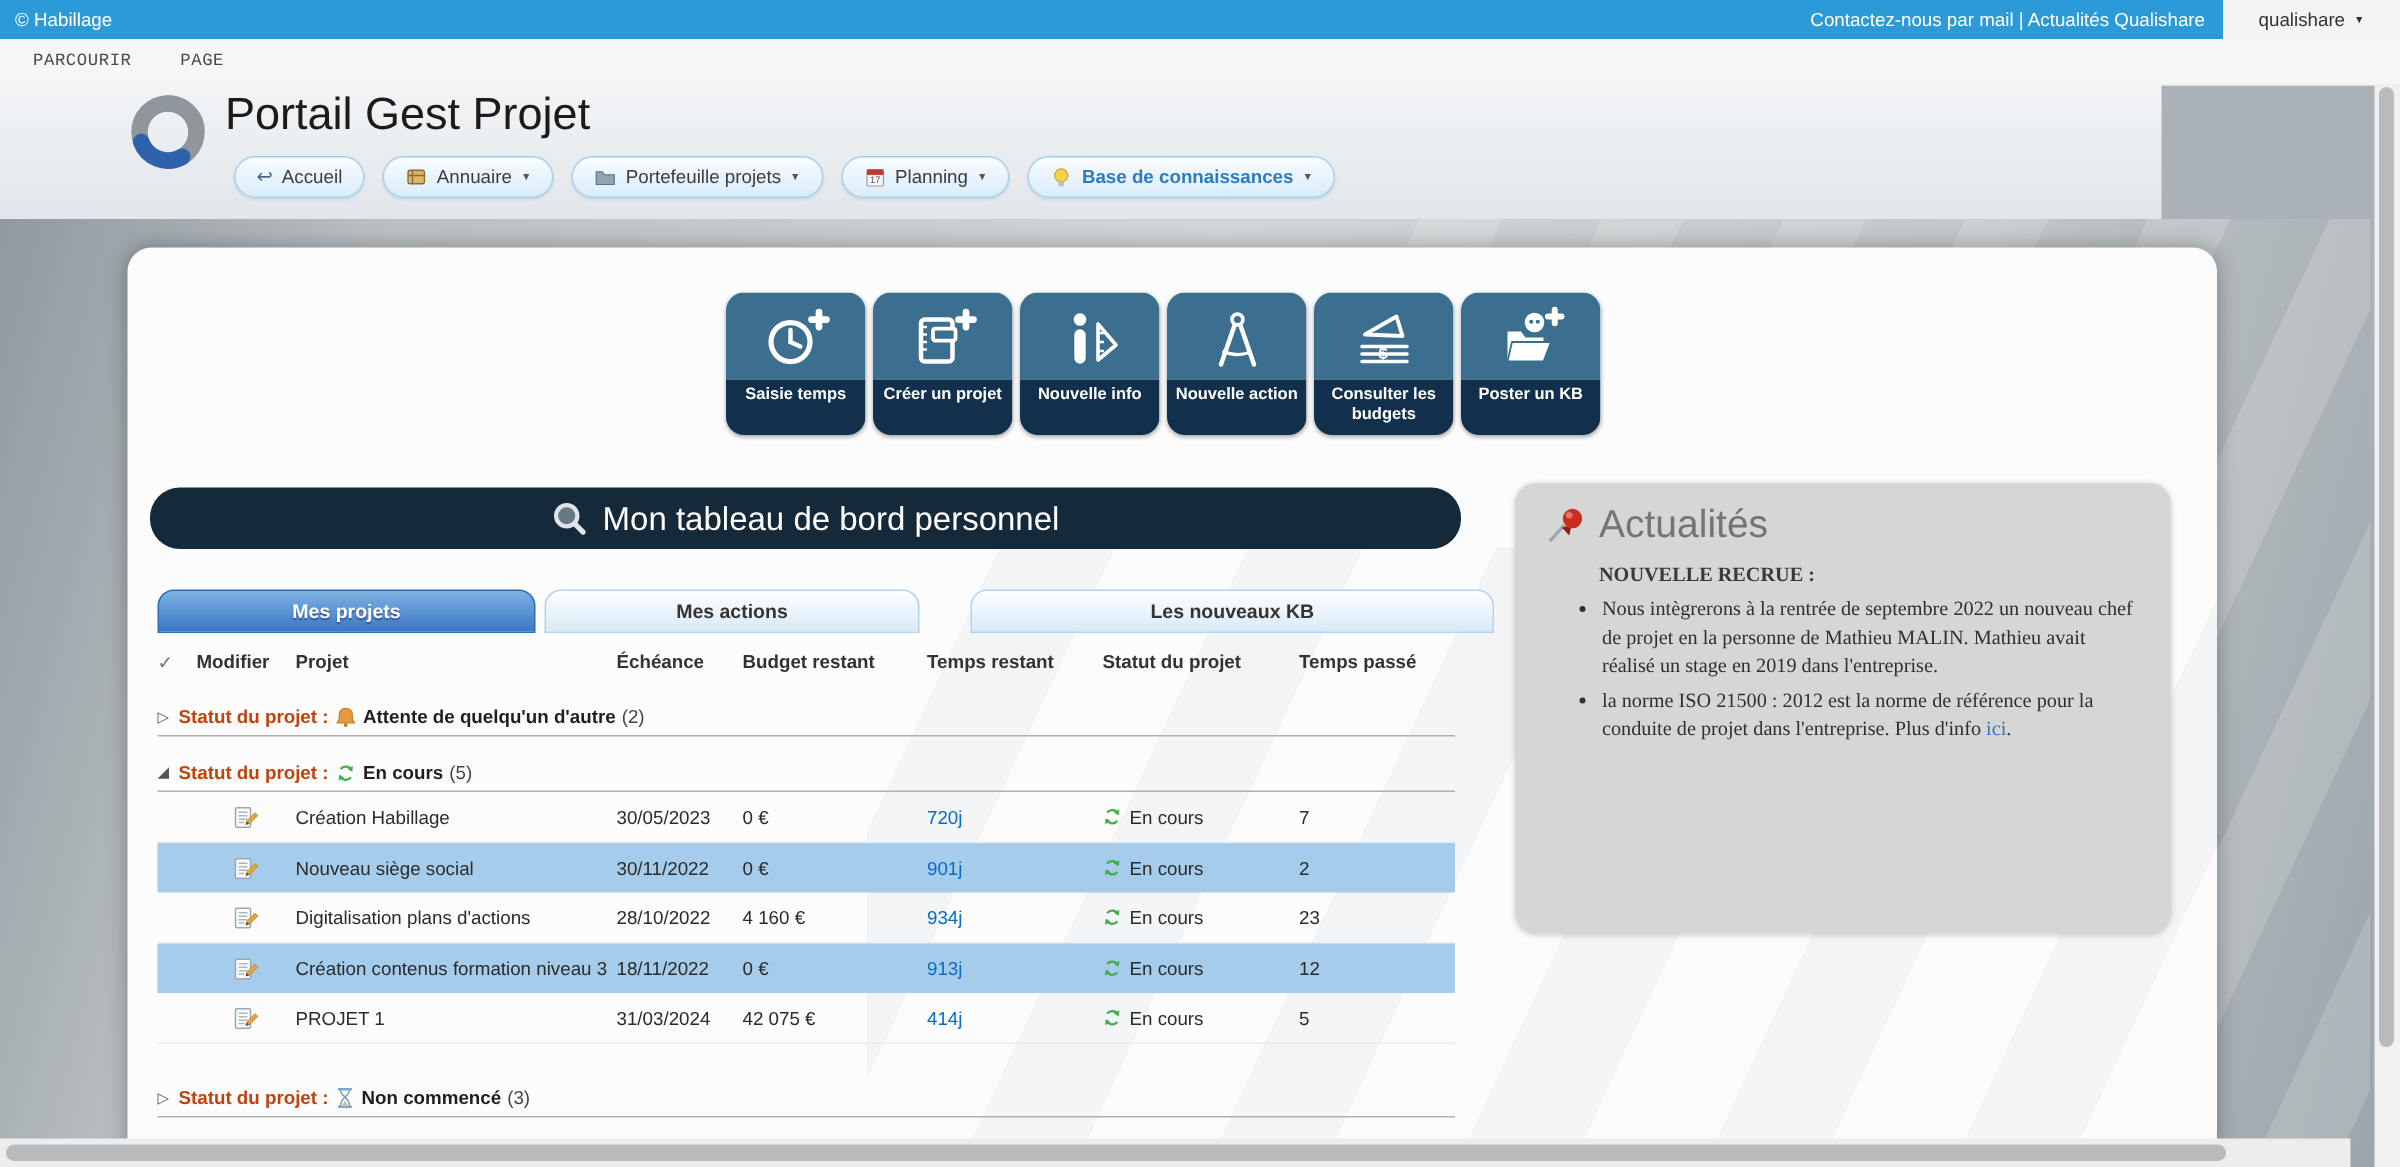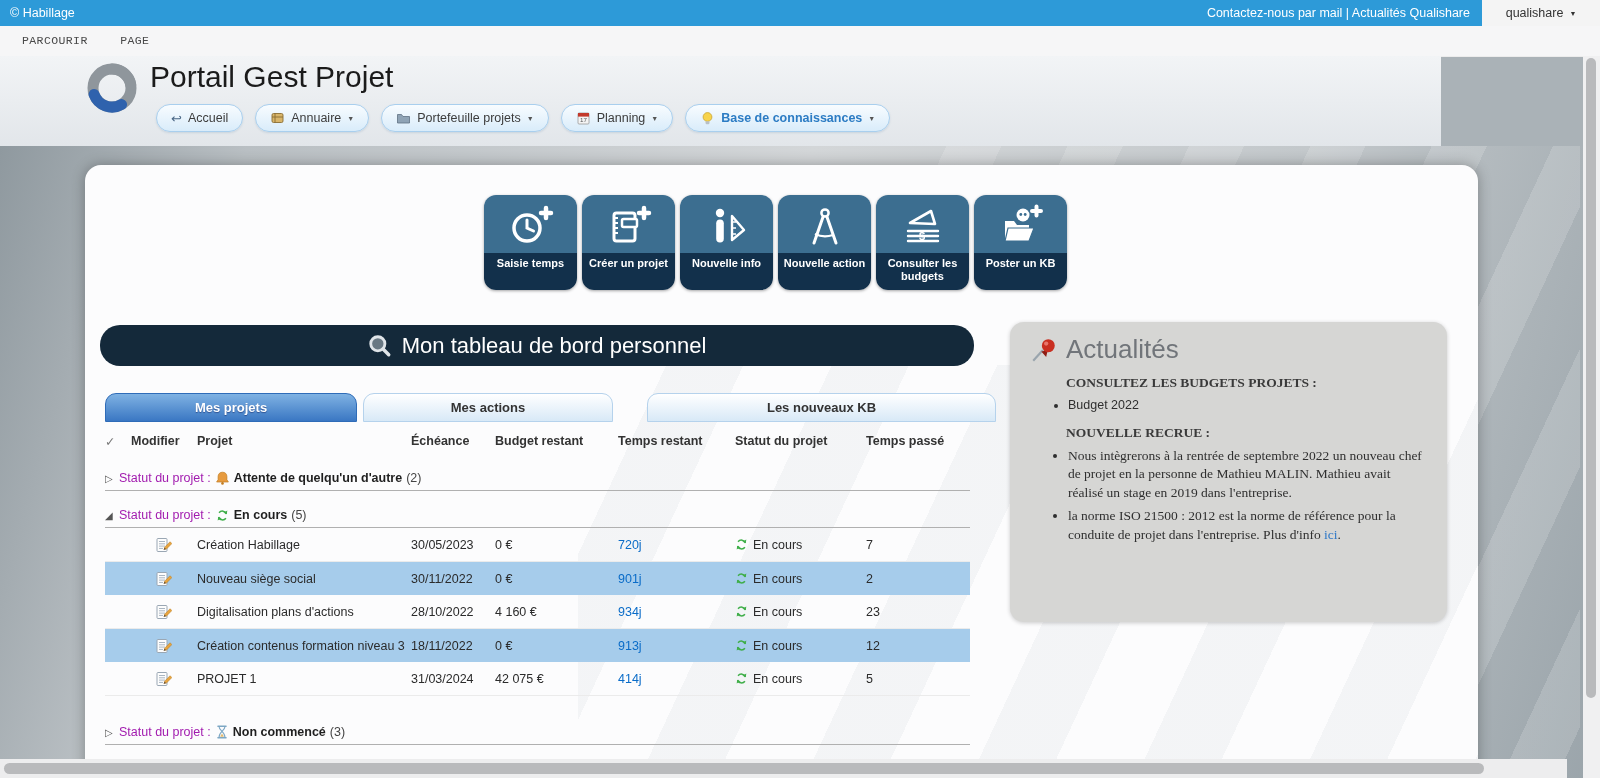--- a/index.html
+++ b/index.html
@@ -60,21 +60,21 @@
   .tab.active{background:linear-gradient(#7fb2e3,#3a77c3);border:1px solid #2f6cb8;color:#fff;text-shadow:0 1px 1px rgba(0,0,60,.4);}
   
   .table{position:absolute;left:20px;top:263px;width:865px;}
   .trow{display:grid;grid-template-columns:26px 66px 214px 84px 123px 117px 131px 104px;align-items:center;}
   .thead{height:26px;font-size:12.5px;font-weight:bold;color:#333;}
   .thead .chk{color:#777;font-weight:normal;}
   .group-row{margin-top:12px;padding:5px 0 5px 0;border-bottom:1px solid #b0b0b0;
     font-size:12.5px;display:flex;align-items:center;cursor:pointer;}
   .group-row.gap{margin-top:24px;}
   .garrow{width:14px;font-size:10px;color:#555;}
-  .glabel{color:#a21caf;font-weight:normal;margin-right:5px;}
+  .glabel{color:#c2410c;font-weight:bold;margin-right:5px;}
   .gicon{margin-right:5px;display:inline-flex;align-items:center;}
   .gname{font-weight:bold;color:#1f1f1f;margin-right:4px;}
   .gcount{color:#444;}
   .check-glyph{color:#4caf50;font-size:14px;font-weight:bold;}
   .drow{height:33px;font-size:12.5px;color:#2b2b2b;border-bottom:1px solid #ebebeb;cursor:pointer;}
   .drow.hl{background:#a6cceb;border-bottom:none;}
   .editcell{display:flex;justify-content:center;}
   .remaining{color:#0a6cc8;cursor:pointer;}
   .statuscell{display:flex;align-items:center;gap:5px;}
   
@@ -524,27 +524,20 @@
         <svg width="28" height="28" viewBox="0 0 26 26">
           <line x1="3" y1="23" x2="12" y2="13" stroke="#9aa5ad" stroke-width="2"></line>
           <path d="M10.5 14.5 l4.5 -1 1 -4.5 4.5 5 -4.5 1 -1 4.5 z" fill="#8f1d13"></path>
           <circle cx="17" cy="9" r="6" fill="#c92f21"></circle>
           <circle cx="15" cy="7" r="2" fill="#e8766b"></circle>
         </svg>
         <span class="news-title">Actualités</span>
       </div>
       <div class="news-body">
 
-          <div>
-            <div class="news-heading">CONSULTEZ LES BUDGETS PROJETS :</div>
-            <ul class="news-list">
-
-                <li class="news-item sans"><span>Budget 2022</span><a class="news-link"></a><span></span></li>
-              </ul>
-          </div>
 
           <div>
             <div class="news-heading">NOUVELLE RECRUE :</div>
             <ul class="news-list">
 
                 <li class="news-item"><span>Nous intègrerons à la rentrée de septembre 2022 un nouveau chef de projet en la personne de Mathieu MALIN. Mathieu avait réalisé un stage en 2019 dans l'entreprise.</span><a class="news-link"></a><span></span></li>
               </ul>
           </div>
 
           <div>

